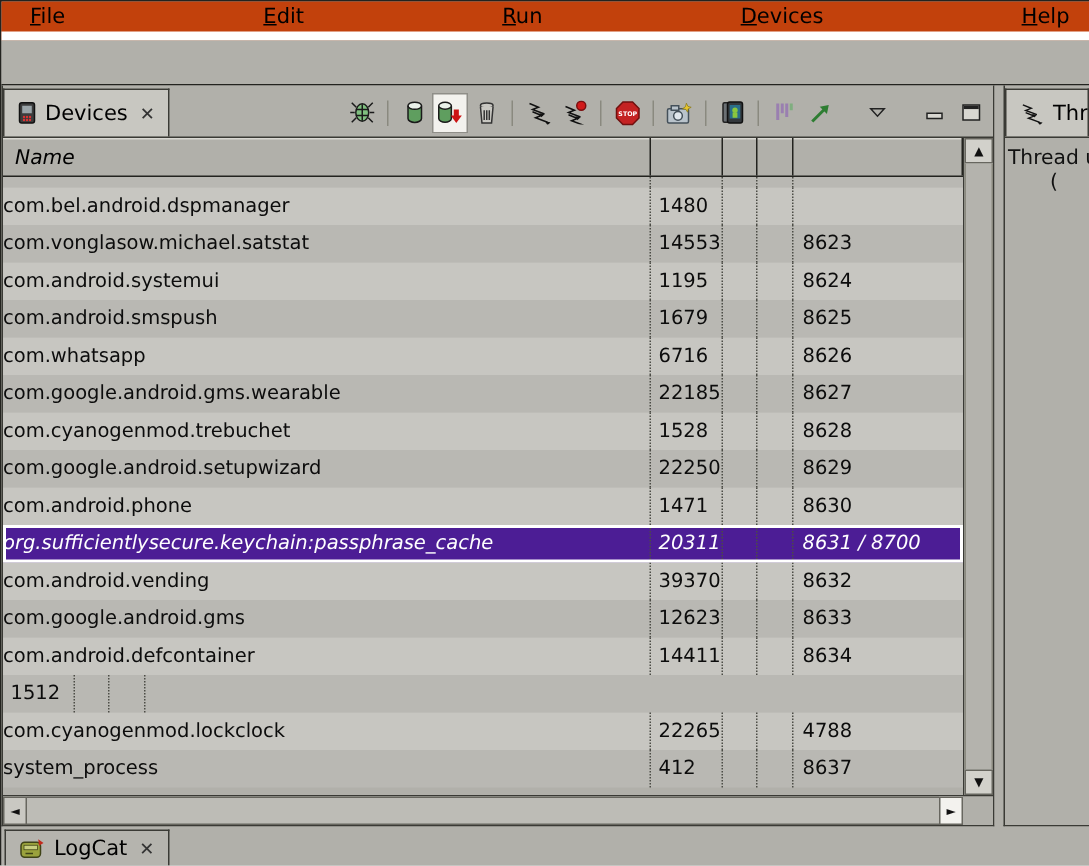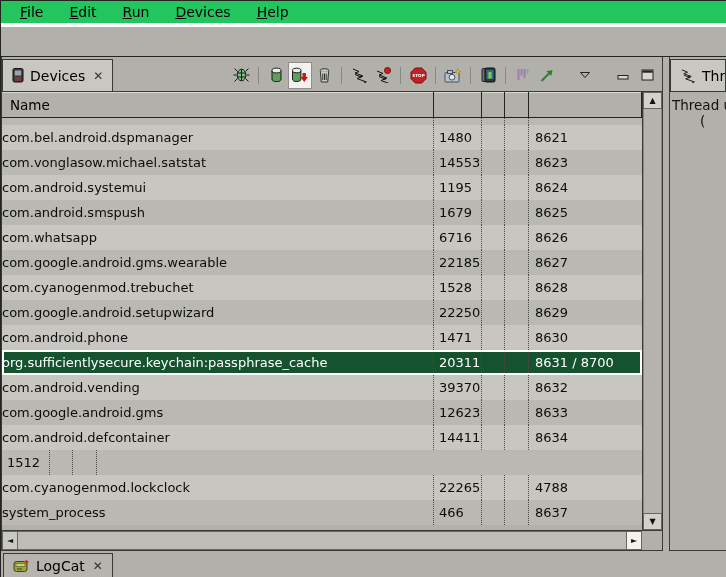--- a/index.html
+++ b/index.html
@@ -4,22 +4,22 @@
 <style>
   * { margin:0; padding:0; box-sizing:border-box; }
   body { width:726px; height:577px; overflow:hidden; font-family:"DejaVu Sans", sans-serif; }
   .window {
     width:726px; height:577px; background:#B1B0AA;
     border-top:1px solid #23231f; border-left:1px solid #23231f;
     display:flex; flex-direction:column;
   }
   
   .menubar {
-    height:26px; background:#22c55e; border-bottom:4px solid #ffffff;
-    display:flex; align-items:center; padding-left:6px; flex:none;
+    height:26px; background:#c2410c; border-bottom:6px solid #ffffff;
+    display:flex; align-items:center; padding-left:6px; flex:none;justify-content:space-between;
   }
   .menu-item { display:inline-block; padding:2px 13px; font-size:14px; color:#000; cursor:default; }
   .menu-item::first-letter { text-decoration:underline; }
   
   .toolbar-strip { height:30px; background:#B1B0AA; border-bottom:1px solid #23231f; flex:none; }
   
   .main { flex:1; display:flex; min-height:0; }
   .left-panel {
     width:662px; flex:none; display:flex; flex-direction:column;
     border-left:1px solid #3a3a35; border-right:1px solid #3a3a35; border-bottom:1px solid #3a3a35;
@@ -47,31 +47,31 @@
   .tgap { width:14px; flex:none; }
   
   .table-wrap { flex:1; display:flex; flex-direction:column; min-height:0; border-top:1px solid #3a3a35; }
   .table-top { flex:1; display:flex; min-height:0; }
   .table-main { flex:1; display:flex; flex-direction:column; min-width:0; }
   .header-row {
     height:26px; flex:none; background:#B1B0AA; display:flex;
     border-bottom:1px solid #23231f; box-shadow:inset 0 1px 0 #d9d8d2;
   }
   .hcell { border-right:1px solid #23231f; height:100%; display:flex; align-items:center; }
-  .hcell.hname { width:432px; padding-left:8px; font-size:13.5px; }
+  .hcell.hname { width:432px; padding-left:8px; font-size:13.5px;font-style:italic; }
   .hcell.hpid  { width:48px; }
   .hcell.hc3   { width:23px; }
   .hcell.hc4   { width:24px; }
   .hcell.hport { flex:1; }
   .rows { flex:1; overflow:hidden; background:#B1B0AA; }
   .row { height:25px; display:flex; align-items:stretch; font-size:13px; color:#0c0c0c; cursor:default; }
   .row:nth-child(odd)  { background:#B9B8B3; }
   .row:nth-child(even) { background:#C7C6C1; }
   .row.sliver { height:7px; background:#B9B8B3; }
-  .rows .row.selected { background:#14532d; color:#ffffff; outline:2px solid #ffffff; outline-offset:-2px; }
+  .rows .row.selected { background:#4c1d95; color:#ffffff; outline:2px solid #ffffff; outline-offset:-2px;font-style:italic; }
   .cell { border-right:1px dotted #4c4c46; display:flex; align-items:center; overflow:hidden; white-space:nowrap; }
   .cell.cname { width:432px; }
   .cell.cpid  { width:48px; padding-left:5px; }
   .cell.cc3   { width:23px; }
   .cell.cc4   { width:24px; }
   .cell.cport { flex:1; padding-left:6px; border-right:none; }
   
   .vscroll { width:20px; flex:none; display:flex; flex-direction:column; background:#ADACA6; border-left:1px solid #3a3a35; }
   .sbtn {
     height:17px; flex:none; background:#D2D1CB; border:1px solid #67665f;
@@ -294,21 +294,20 @@
                 <div class="cell cpid"></div>
                 <div class="cell cc3"></div>
                 <div class="cell cc4"></div>
                 <div class="cell cport"></div>
               </div>
               <div class="row">
                   <div class="cell cname">com.bel.android.dspmanager</div>
                   <div class="cell cpid">1480</div>
                   <div class="cell cc3"></div>
                   <div class="cell cc4"></div>
-                  <div class="cell cport">8621</div>
                 </div>
                 <div class="row">
                   <div class="cell cname">com.vonglasow.michael.satstat</div>
                   <div class="cell cpid">14553</div>
                   <div class="cell cc3"></div>
                   <div class="cell cc4"></div>
                   <div class="cell cport">8623</div>
                 </div>
                 <div class="row">
                   <div class="cell cname">com.android.systemui</div>
@@ -394,21 +393,21 @@
                 </div>
                 <div class="row">
                   <div class="cell cname">com.cyanogenmod.lockclock</div>
                   <div class="cell cpid">22265</div>
                   <div class="cell cc3"></div>
                   <div class="cell cc4"></div>
                   <div class="cell cport">4788</div>
                 </div>
                 <div class="row">
                   <div class="cell cname">system_process</div>
-                  <div class="cell cpid">466</div>
+                  <div class="cell cpid">412</div>
                   <div class="cell cc3"></div>
                   <div class="cell cc4"></div>
                   <div class="cell cport">8637</div>
                 </div>
             </div>
           </div>
           <div class="vscroll">
             <div class="sbtn">▲</div>
             <div class="vthumb"></div>
             <div class="sbtn">▼</div>

